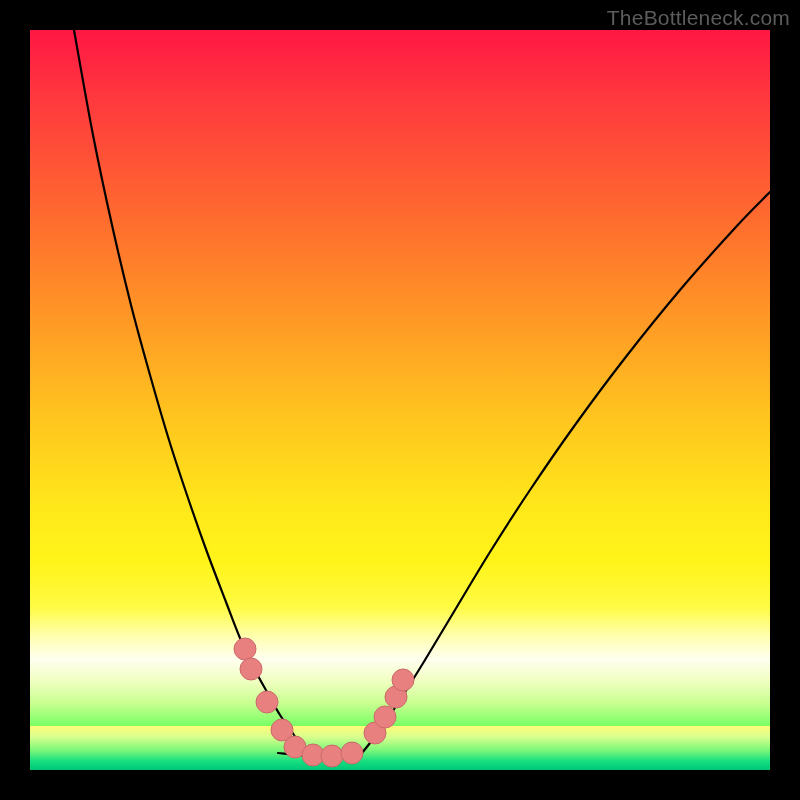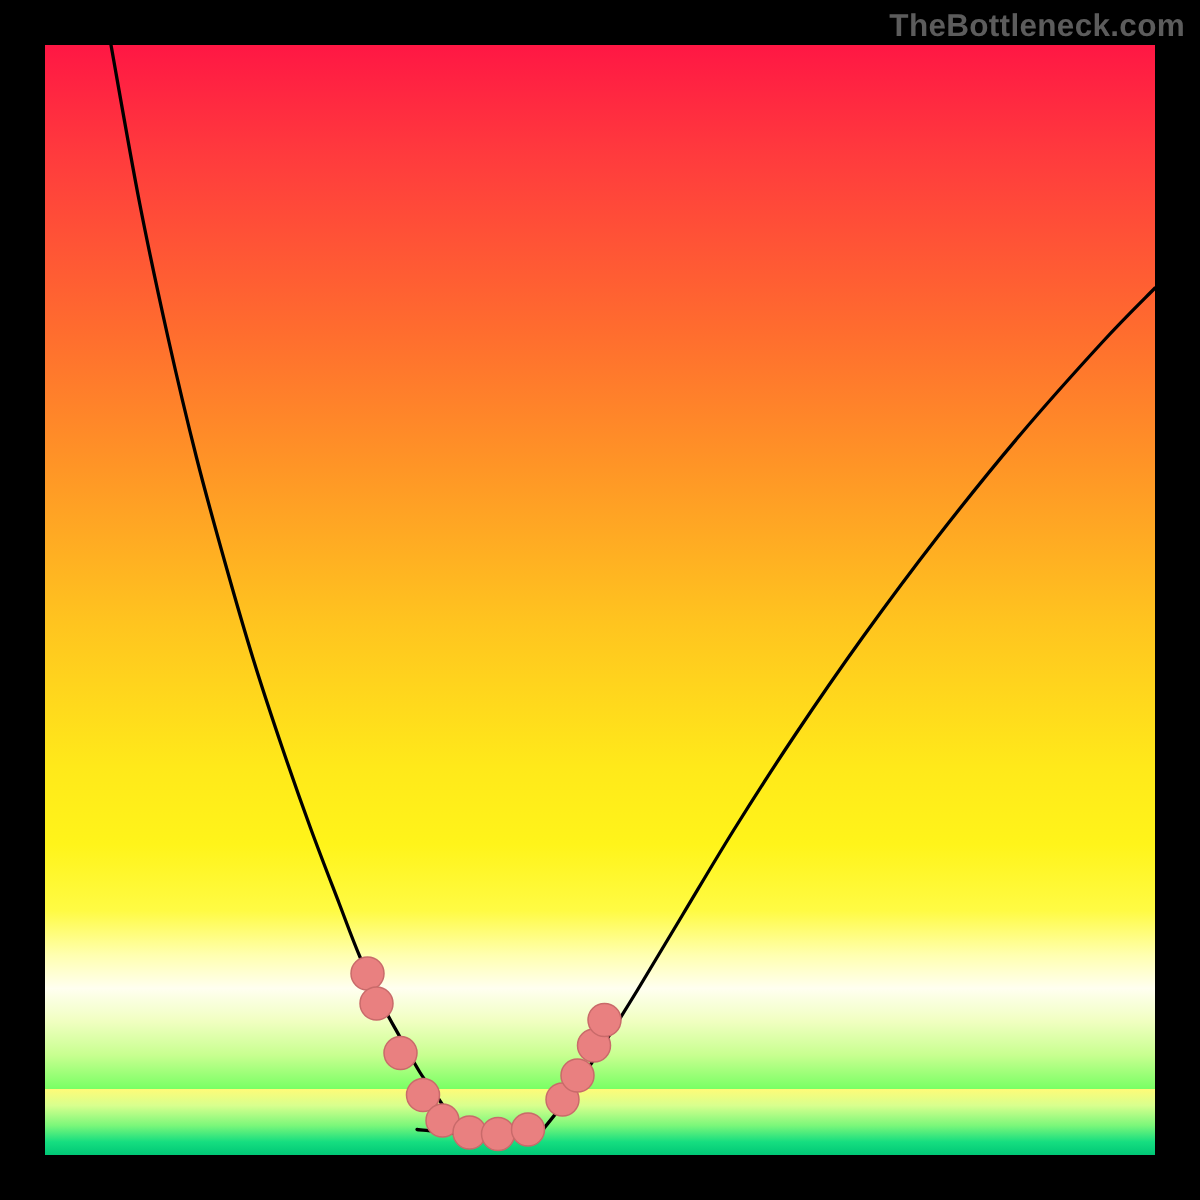--- a/index.html
+++ b/index.html
@@ -48,21 +48,21 @@
       #00c776 100%
     );
   }
   .watermark {
     position: absolute;
     top: 6px;
     right: 10px;
     color: #5c5c5c;
     font-size: 21px;
     letter-spacing: 0.2px;
-    font-weight: 700;
+    font-weight: 400;
   }
   svg.plot {
     position: absolute;
     left: 30px;
     top: 30px;
     width: 740px;
     height: 740px;
     overflow: visible;
   }
   .curve {

